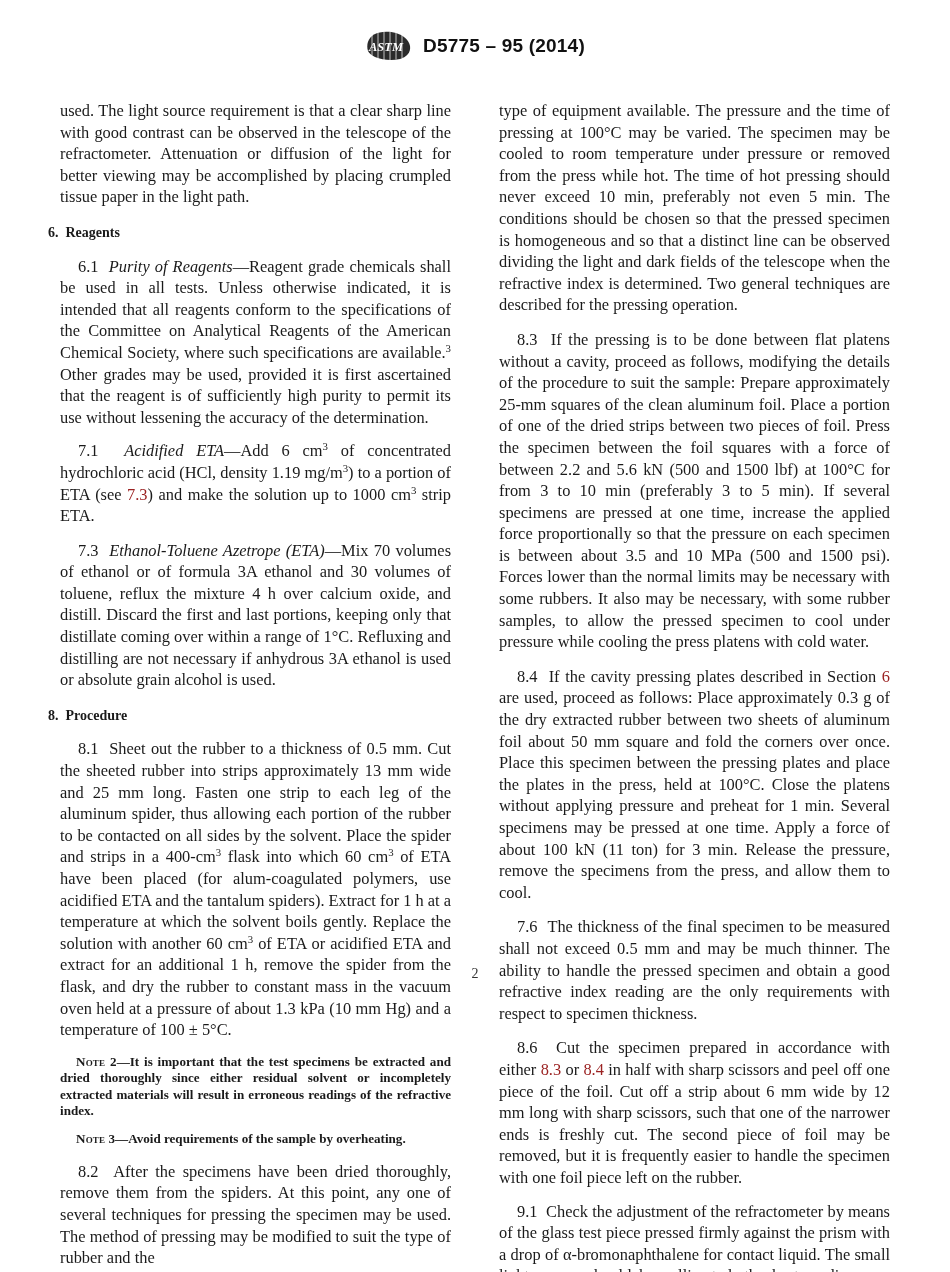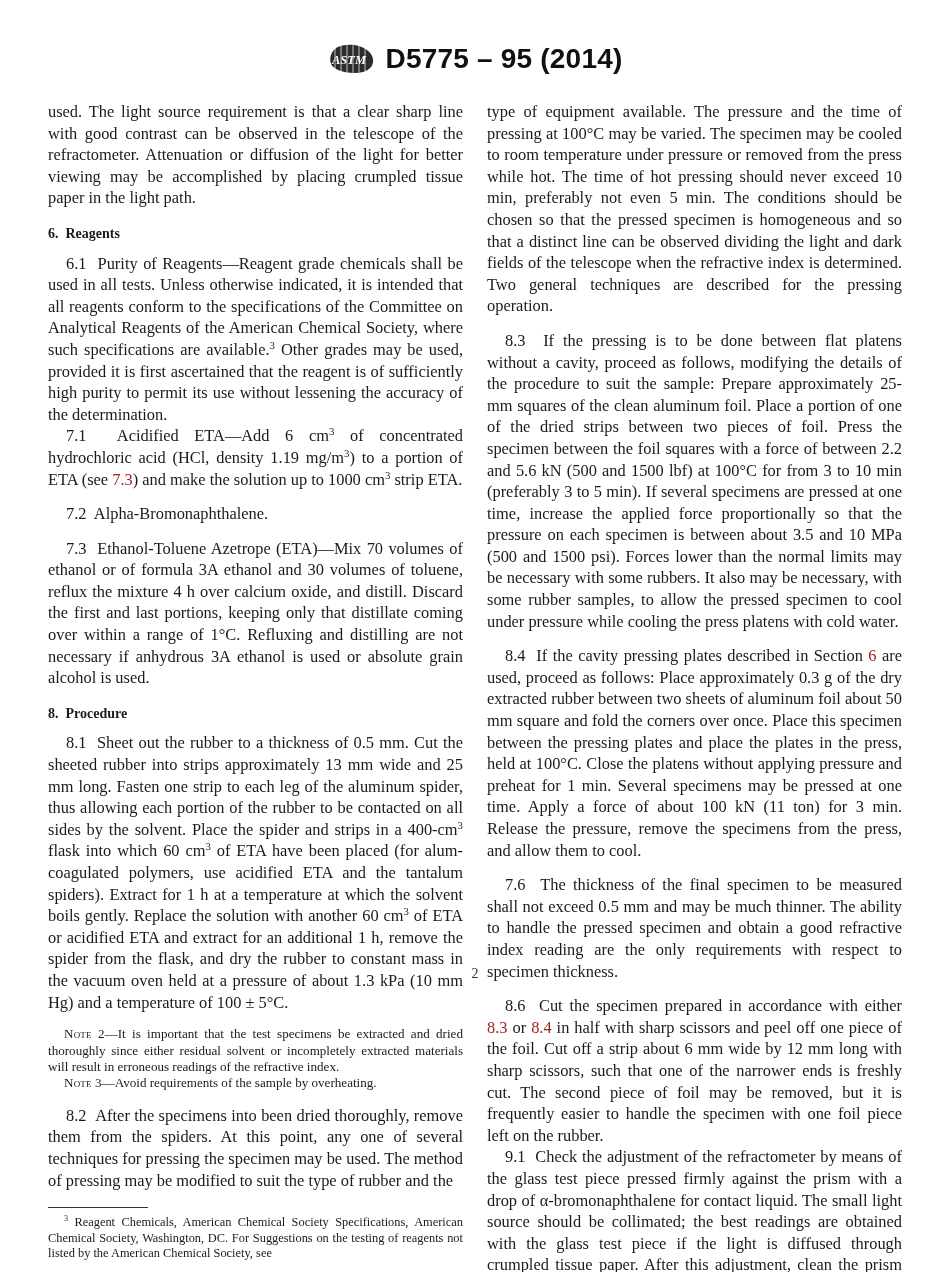--- a/index.html
+++ b/index.html
@@ -13,57 +13,57 @@
     font-family: "Liberation Serif", "DejaVu Serif", serif;
     color: #1a1a1a;
     position: relative;
     overflow: hidden;
   }
   .page {
     position: relative;
     width: 950px;
     height: 1008px;
     box-sizing: border-box;
-    padding: 17px 48px;
+    padding: 4px 48px;
   }
   
   .header {
     height: 84px;
     display: flex;
     align-items: center;
     justify-content: center;
     gap: 12px;
   }
   .astm-logo {
     width: 46px;
     height: 30px;
     position: relative;
     display: inline-block;
   }
   .astm-logo svg { display: block; }
   .doc-title {
     font-family: "Liberation Sans", "DejaVu Sans", sans-serif;
     font-weight: bold;
-    font-size: 28px;
+    font-size: 19px;
     letter-spacing: 0.2px;
     color: #111;
     white-space: nowrap;
   }
   
   .columns {
     display: flex;
     gap: 24px;
     align-items: flex-start;
   }
   .col {
     width: 415px;
     flex: 0 0 415px;
   }
   p {
-    margin: 0;
+    margin: 12px;
     text-align: justify;
     text-justify: inter-word;
     font-size: 16.4px;
     line-height: 21.6px;
     hyphens: none;
   }
   p.body {
     text-indent: 18px;
   }
   p.cont {
@@ -72,33 +72,34 @@
   h3.section {
     font-family: "Liberation Serif", "DejaVu Serif", serif;
     font-weight: bold;
     font-size: 14px;
     line-height: 21.6px;
     margin: 14px 0 8px 0;
     text-indent: 0;
   }
   h3.section .num { margin-right: 7px; }
   .gap-before { margin-top: 13px; }
-  .it { }
+  .it { font-style: italic; }
   .red { color: #9b2222; }
   sup {
     font-size: 0.66em;
     vertical-align: super;
     line-height: 0;
   }
   
   p.note {
     font-size: 13.1px;
     line-height: 16.4px;
     text-indent: 16px;
     text-align: justify;
+    font-weight: bold;
   }
   .smallcaps {
     font-variant: small-caps;
     letter-spacing: 0.2px;
   }
   
   .footnote-wrap {
     margin-top: 16px;
   }
   .footnote-rule {
@@ -165,24 +166,20 @@
         <span>6.1</span>&nbsp;
         <span class="it">Purity of Reagents</span><span>—Reagent grade chemicals shall be used in all tests. Unless otherwise indicated, it is intended that all reagents conform to the specifications of the Committee on Analytical Reagents of the American Chemical Society, where such specifications are available.</span><sup>3</sup><span> Other grades may be used, provided it is first ascertained that the reagent is of sufficiently high purity to permit its use without lessening the accuracy of the determination.</span>
       </p>
 
 
       <p class="body">
         <span>7.1</span>&nbsp;
         <span class="it">Acidified ETA</span><span>—Add 6 cm</span><sup>3</sup><span> of concentrated hydrochloric acid (HCl, density 1.19 mg/m</span><sup>3</sup><span>) to a portion of ETA (see </span><span class="red">7.3</span><span>) and make the solution up to 1000 cm</span><sup>3</sup><span> strip ETA.</span>
       </p>
 
-      <p class="body gap-before">
-        <span>7.2</span>&nbsp;
-        <span class="it">Alpha-Bromonaphthalene.</span>
-      </p>
 
       <p class="body gap-before">
         <span>7.3</span>&nbsp;
         <span class="it">Ethanol-Toluene Azetrope (ETA)</span><span>—Mix 70 volumes of ethanol or of formula 3A ethanol and 30 volumes of toluene, reflux the mixture 4 h over calcium oxide, and distill. Discard the first and last portions, keeping only that distillate coming over within a range of 1°C. Refluxing and distilling are not necessary if anhydrous 3A ethanol is used or absolute grain alcohol is used.</span>
       </p>
 
       <h3 class="section">
         <span class="num">8.</span><span>Procedure</span>
       </h3>
 
@@ -192,21 +189,21 @@
 
       <p class="note gap-before">
         <span class="smallcaps">Note</span><span> 2</span><span>—It is important that the test specimens be extracted and dried thoroughly since either residual solvent or incompletely extracted materials will result in erroneous readings of the refractive index.</span>
       </p>
 
       <p class="note">
         <span class="smallcaps">Note</span><span> 3</span><span>—Avoid requirements of the sample by overheating.</span>
       </p>
 
       <p class="body gap-before">
-        <span>8.2</span>&nbsp;&nbsp;<span>After the specimens into been dried thoroughly, remove them from the spiders. At this point, any one of several techniques for pressing the specimen may be used. The method of pressing may be modified to suit the type of rubber and the</span>
+        <span>8.2</span>&nbsp;&nbsp;<span>After the specimens have been dried thoroughly, remove them from the spiders. At this point, any one of several techniques for pressing the specimen may be used. The method of pressing may be modified to suit the type of rubber and the</span>
       </p>
 
       <div class="footnote-wrap">
         <div class="footnote-rule"></div>
         <p class="footnote">
           <sup>3</sup>
           <span class="it">Reagent Chemicals, American Chemical Society Specifications</span><span>, American Chemical Society, Washington, DC. For Suggestions on the testing of reagents not listed by the American Chemical Society, see </span>
         </p>
       </div>
 

